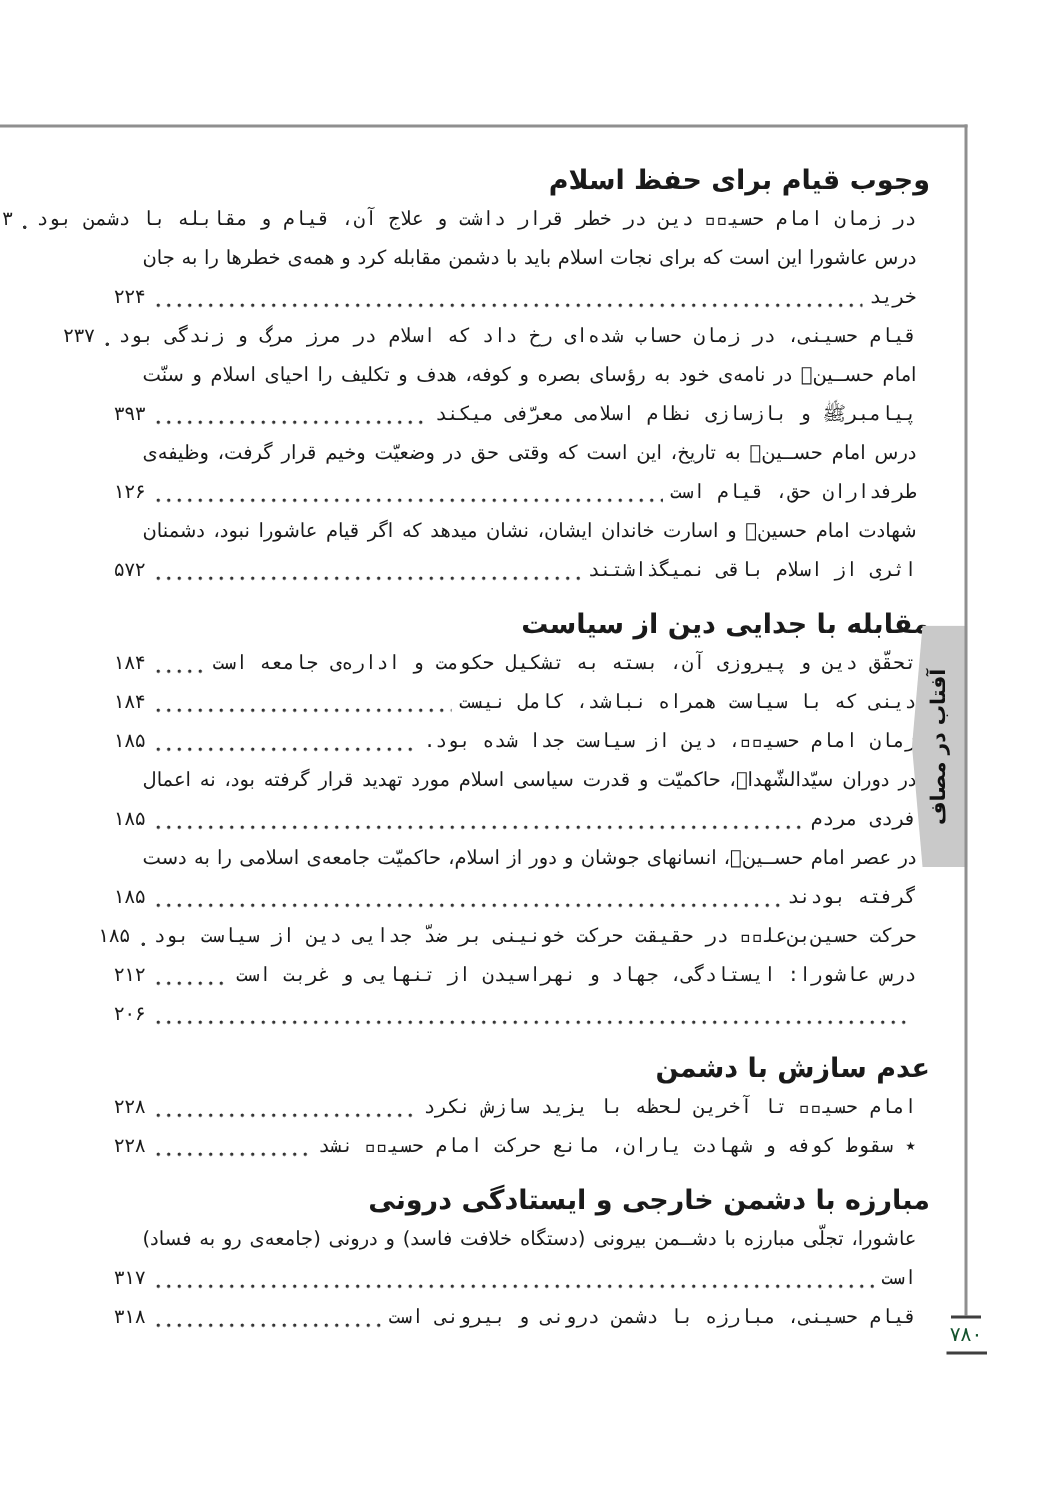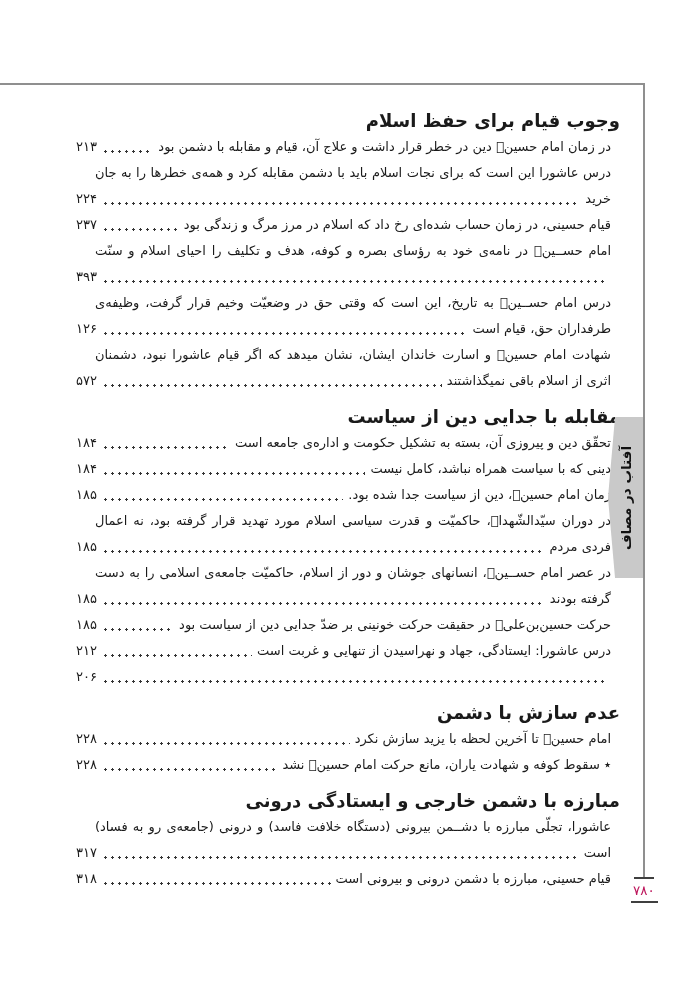--- a/index.html
+++ b/index.html
@@ -19,36 +19,36 @@
   .side-tab-label{
     transform:rotate(-90deg);white-space:nowrap;font-size:13.5px;font-weight:bold;
     color:#111;letter-spacing:.5px;direction:rtl;
   }
   
   .folio{
     position:absolute;left:627px;top:877px;width:34px;
     display:flex;flex-direction:column;align-items:center;z-index:3;
   }
   .folio-bar-top{width:20px;height:2px;background:#3f3f3f;}
-  .folio-num{font-size:13.5px;line-height:22px;color:#be185d;direction:rtl;}
+  .folio-num{font-size:13.5px;line-height:22px;color:#14532d;direction:rtl;}
   .folio-bar-bottom{width:27px;height:2px;background:#3f3f3f;}
   
   .toc{
     position:absolute;top:108px;right:80px;left:76px;direction:rtl;text-align:right;
     font-size:13px;line-height:26px;
   }
   .heading{font-weight:bold;font-size:18px;margin-top:10px;}
   .heading:first-child{margin-top:0;}
   .entry{margin:0;}
   .wrap-line{
     padding-right:9px;white-space:nowrap;
     text-align:justify;text-align-last:justify;overflow:hidden;margin-left:19px;
   }
   .entry-row{display:flex;padding-right:9px;}
-  .entry-text{flex:0 0 auto;white-space:nowrap;}
+  .entry-text{flex:0 0 auto;white-space:nowrap;font-family:Liberation Mono, monospace;}
   .dots{
     flex:1 1 auto;min-width:6px;margin:0 5px;
     background-image:radial-gradient(circle,#333 1px,transparent 1.35px);
     background-size:7px 3px;background-repeat:repeat-x;
     background-position:0 calc(100% - 7px);
   }
   .pagenum{flex:0 0 auto;white-space:nowrap;}
 </style>
 </head>
 <body>
@@ -88,20 +88,21 @@
       <div class="entry">
         <div class="entry-row">
           <span class="entry-text">قیام حسینی، در زمان حساب شده‌ای رخ داد که اسلام در مرز مرگ و زندگی بود</span>
           <span class="dots"></span>
           <span class="pagenum">۲۳۷</span>
         </div>
       </div>
       <div class="entry">
         <div class="wrap-line">امام حســینؑ در نامه‌ی خود به رؤسای بصره و کوفه، هدف و تکلیف را احیای اسلام و سنّت</div>
         <div class="entry-row">
+          <span class="entry-text">پیامبرﷺ و بازسازی نظام اسلامی معرّفی میکند</span>
           <span class="dots"></span>
           <span class="pagenum">۳۹۳</span>
         </div>
       </div>
       <div class="entry">
         <div class="wrap-line">درس امام حســینؑ به تاریخ، این است که وقتی حق در وضعیّت وخیم قرار گرفت، وظیفه‌ی</div>
         <div class="entry-row">
           <span class="entry-text">طرفداران حق، قیام است</span>
           <span class="dots"></span>
           <span class="pagenum">۱۲۶</span>

